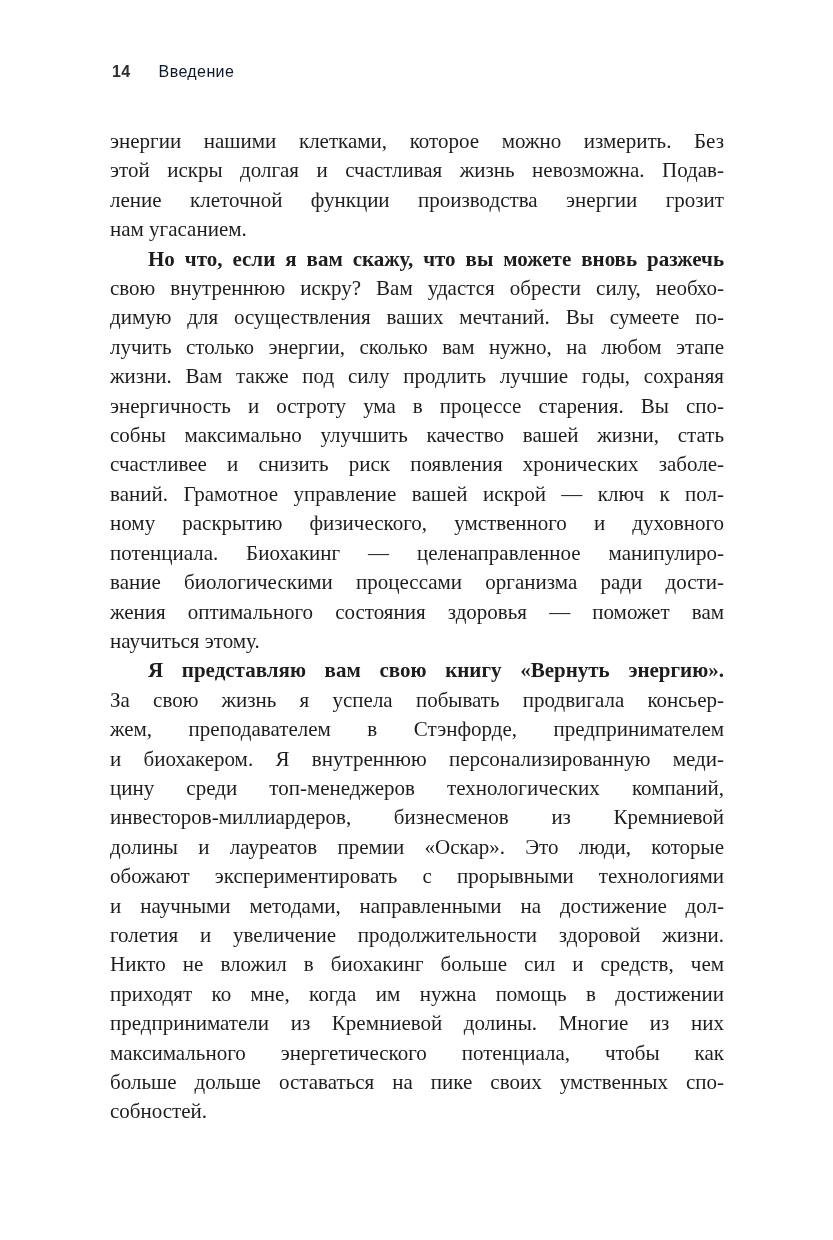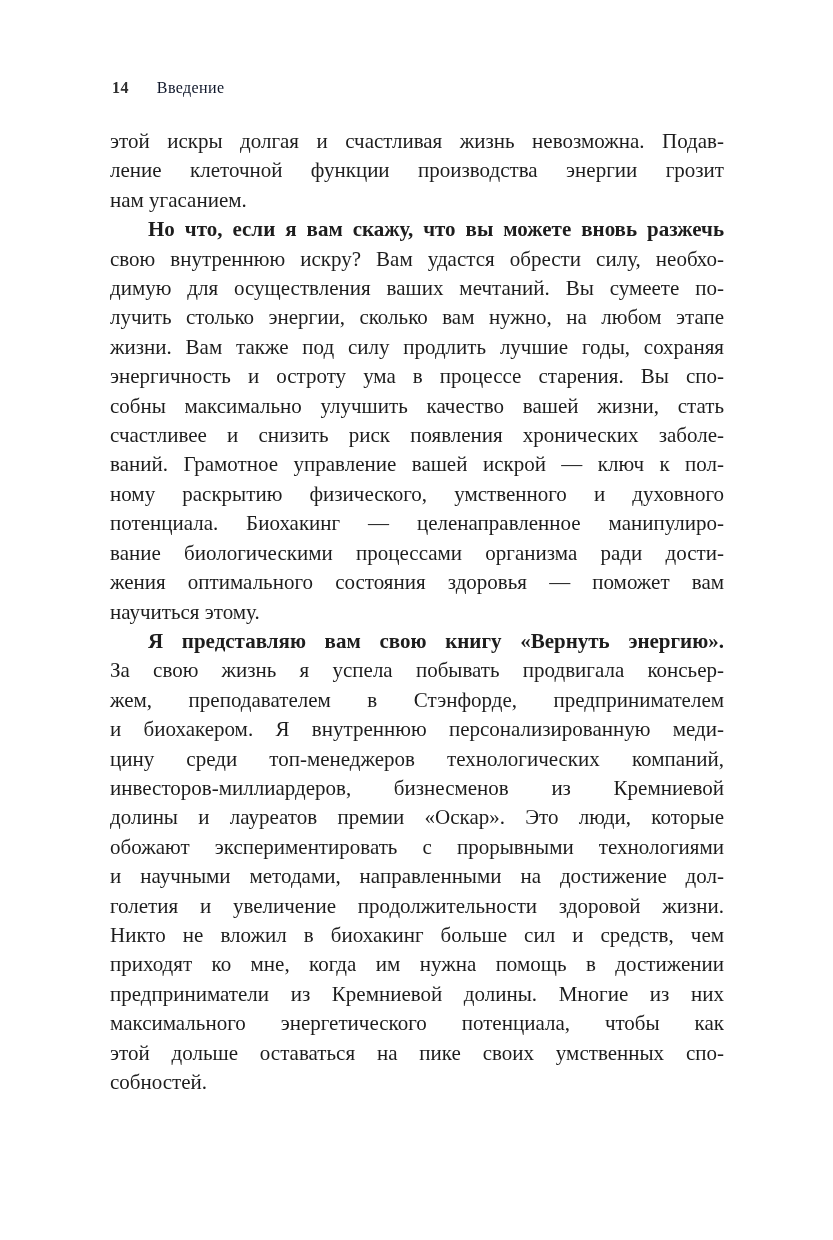--- a/index.html
+++ b/index.html
@@ -7,25 +7,25 @@
   .page {
     position: relative;
     width: 833px;
     height: 1240px;
     background: #ffffff;
     overflow: hidden;
     font-family: "Liberation Serif", "DejaVu Serif", serif;
   }
   .running-head {
     position: absolute;
-    top: 80px;
+    top: 64px;
     left: 112px;
     display: flex;
     align-items: baseline;
-    font-family: Liberation Serif, serif;
+    font-family: Liberation Sans, sans-serif;
     font-size: 16px;
     line-height: 16px;
     letter-spacing: 0.4px;
   }
   .running-head .pagenum {
     font-weight: 700;
     color: #2e2e2e;
   }
   .running-head .section {
     margin-left: 28px;
@@ -60,20 +60,21 @@
 <body>
 
 <div class="page">
   <div class="running-head">
     <span class="pagenum">14</span>
     <span class="section">Введение</span>
   </div>
 
   <div class="book-text">
       <div class="paragraph">
+        <div class="line">энергии нашими клетками, которое можно измерить. Без</div>
         <div class="line">этой искры долгая и счастливая жизнь невозможна. Подав-</div>
         <div class="line">ление клеточной функции производства энергии грозит</div>
         <div class="line last">нам угасанием.</div>
       </div>
       <div class="paragraph">
         <div class="line indent">Но что, если я вам скажу, что вы можете вновь разжечь</div>
         <div class="line">свою внутреннюю искру? Вам удастся обрести силу, необхо-</div>
         <div class="line">димую для осуществления ваших мечтаний. Вы сумеете по-</div>
         <div class="line">лучить столько энергии, сколько вам нужно, на любом этапе</div>
         <div class="line">жизни. Вам также под силу продлить лучшие годы, сохраняя</div>
@@ -95,17 +96,17 @@
         <div class="line">цину среди топ-менеджеров технологических компаний,</div>
         <div class="line">инвесторов-миллиардеров, бизнесменов из Кремниевой</div>
         <div class="line">долины и лауреатов премии «Оскар». Это люди, которые</div>
         <div class="line">обожают экспериментировать с прорывными технологиями</div>
         <div class="line">и научными методами, направленными на достижение дол-</div>
         <div class="line">голетия и увеличение продолжительности здоровой жизни.</div>
         <div class="line">Никто не вложил в биохакинг больше сил и средств, чем</div>
         <div class="line">приходят ко мне, когда им нужна помощь в достижении</div>
         <div class="line">предприниматели из Кремниевой долины. Многие из них</div>
         <div class="line">максимального энергетического потенциала, чтобы как</div>
-        <div class="line">этой дольше оставаться на пике своих умственных спо-</div>
+        <div class="line">больше дольше оставаться на пике своих умственных спо-</div>
         <div class="line last">собностей.</div>
       </div>
     </div>
 </div>
 
 </body></html>

